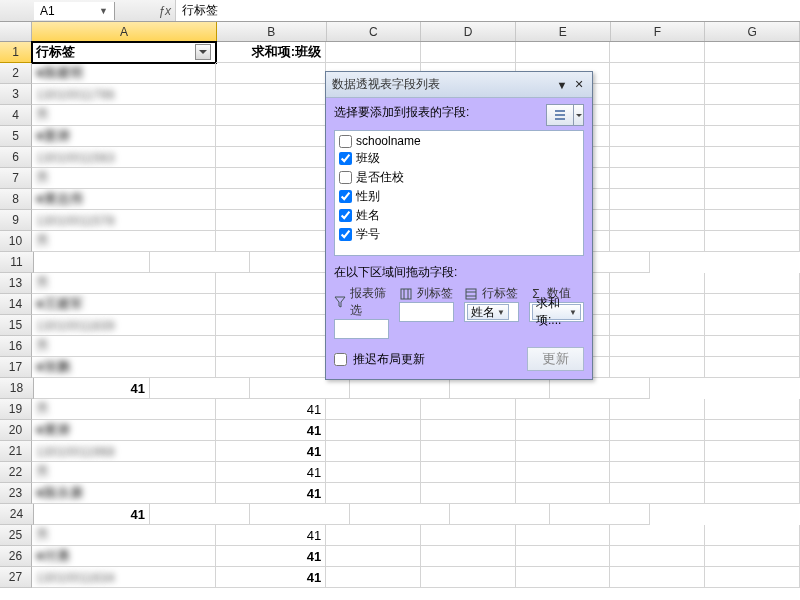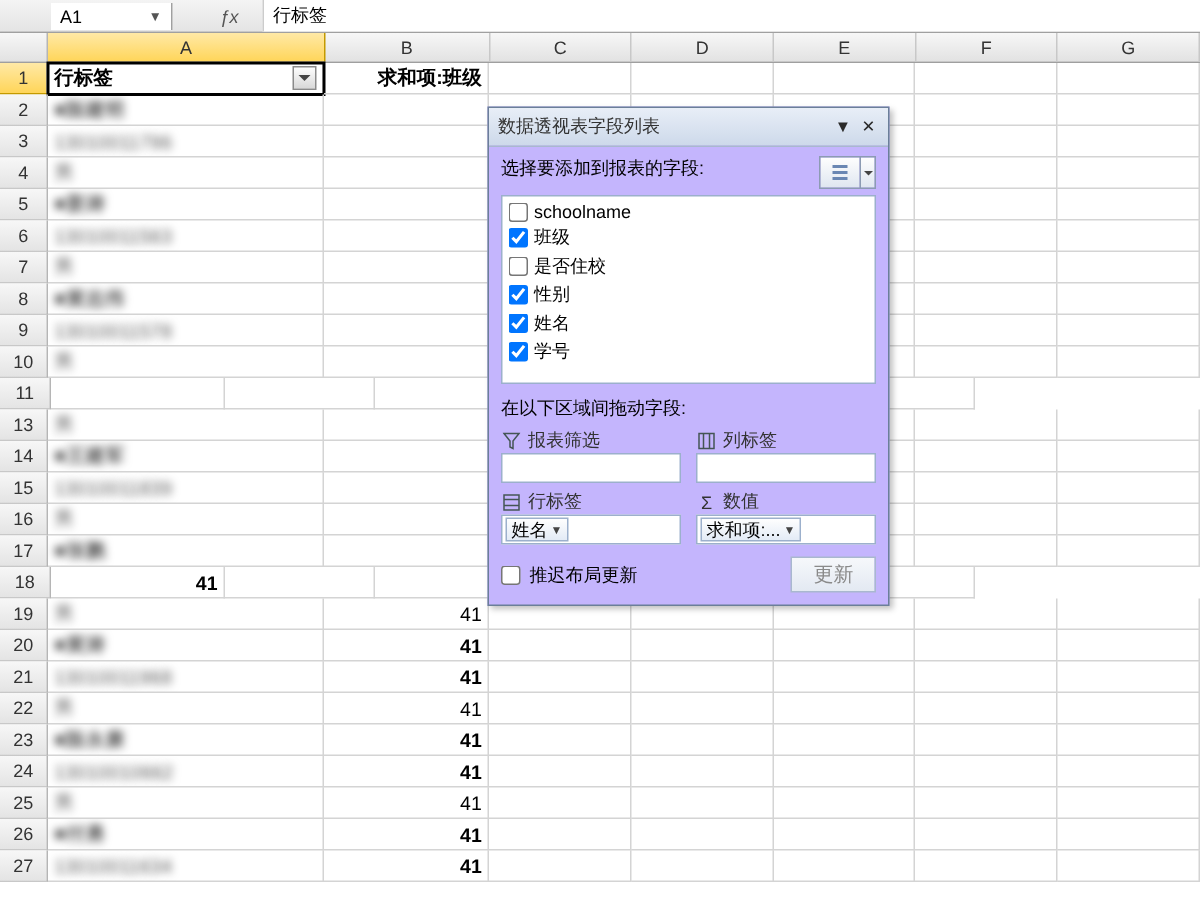--- a/index.html
+++ b/index.html
@@ -2,21 +2,21 @@
 <html><head>
 <meta charset="utf-8">
 <style>
 * { box-sizing: border-box; margin: 0; padding: 0; font-family: "Microsoft YaHei", Arial, sans-serif; }
 body { background: #fff; width: 800px; height: 600px; overflow: hidden; position: relative; }
 
 
 .top-bar { display: flex; align-items: center; height: 22px; border-bottom: 1px solid #a0a0a0; background: linear-gradient(#f4f4f4,#e4e4e4); font-size: 12px; }
 .name-box { width: 81px; border-right: 1px solid #a0a0a0; padding: 2px 6px; background: #fff; display:flex; justify-content:space-between; align-items:center; margin-left:34px;}
 .name-box .dd { color:#555; font-size:9px; }
-.fx { width: 60px; text-align: right; padding-right: 16px; font-style: italic; color:#555; }
+.fx { width: 60px; text-align: right; padding-right: 4px; font-style: italic; color:#555; }
 .formula { flex: 1; background: #fff; padding: 2px 6px; border-left:1px solid #ccc; height:100%; display:flex; align-items:center; }
 
 
 .col-headers { display: flex; height: 20px; background: linear-gradient(#f7f7f7,#e2e2e2); border-bottom: 1px solid #9f9f9f; font-size: 12px; }
 .corner { width: 34px; border-right: 1px solid #b5b5b5; }
 .ch { border-right: 1px solid #c8c8c8; text-align: center; line-height: 20px; color:#333; }
 .ch.sel { background: linear-gradient(#ffe9a6,#ffd559); border-right-color:#c49a00; }
 
 
 .grid { position: relative; }
@@ -48,21 +48,21 @@
 .panel-row1 { display:flex; align-items:flex-start; margin-bottom:4px; }
 .panel-row1 .lbl { flex:1; }
 .opt-btn { width:28px; height:22px; border:1px solid #8c9bb3; background:linear-gradient(#fefefe,#dfe6f0); display:flex; align-items:center; justify-content:center; }
 .opt-btn::after{ content:""; width:10px; height:10px; background:repeating-linear-gradient(#6a87b3 0 2px,transparent 2px 4px); }
 .opt-dd { width:10px; height:22px; border:1px solid #8c9bb3; border-left:none; background:linear-gradient(#fefefe,#dfe6f0); display:flex; align-items:center; justify-content:center; }
 .opt-dd::after{content:""; border:3px solid transparent; border-top-color:#444; margin-top:3px;}
 .fields { border:1px solid #9cb0cc; background:#fff; height:126px; overflow-y:scroll; padding:2px 0; }
 .field { display:flex; align-items:center; padding:1px 4px; gap:4px; }
 .field input { width:13px; height:13px; }
 .areas-lbl { margin:8px 0 4px; }
-.areas { display:grid; grid-template-columns: 1fr 1fr; gap:4px 10px; }
+.areas { display:grid; grid-template-columns: 1fr 1fr 1fr 1fr; gap:4px 10px; }
 .area-head { display:flex; align-items:center; gap:4px; font-size:12px; color:#333; }
 .area-head .aicon { width:14px; height:14px; display:flex; align-items:center; justify-content:center; }
 .drop { height:20px; border:1px solid #9cb0cc; background:#fff; display:flex; align-items:center; padding:0 2px; font-size:12px; }
 .drop .token { background:linear-gradient(#fefefe,#e3ebf6); border:1px solid #9cb0cc; padding:0 3px; display:flex; align-items:center; gap:2px; height:16px; }
 .drop .token .dd { font-size:8px; color:#444; }
 .footer { display:flex; align-items:center; gap:6px; margin-top:8px; }
 .footer .chk { width:13px; height:13px; }
 .update-btn { margin-left:auto; padding:2px 14px; border:1px solid #a9b8cf; background:linear-gradient(#f6f8fb,#e3e9f2); color:#8a8a8a; }
 
 .fields::-webkit-scrollbar{width:16px;}
@@ -364,23 +364,20 @@
         <span style="font-weight: bold;">41</span>
       </div>
       <div class="cell wC"></div>
       <div class="cell wD"></div>
       <div class="cell wE"></div>
       <div class="cell wF"></div>
       <div class="cell wG"></div>
     </div>
     <div class="row">
       <div class="rh">24</div>
-      <div class="cell wA">
-        <span class="blur">   13010010662</span>
-      </div>
       <div class="cell wB b">
         <span style="font-weight: bold;">41</span>
       </div>
       <div class="cell wC"></div>
       <div class="cell wD"></div>
       <div class="cell wE"></div>
       <div class="cell wF"></div>
       <div class="cell wG"></div>
     </div>
     <div class="row">

